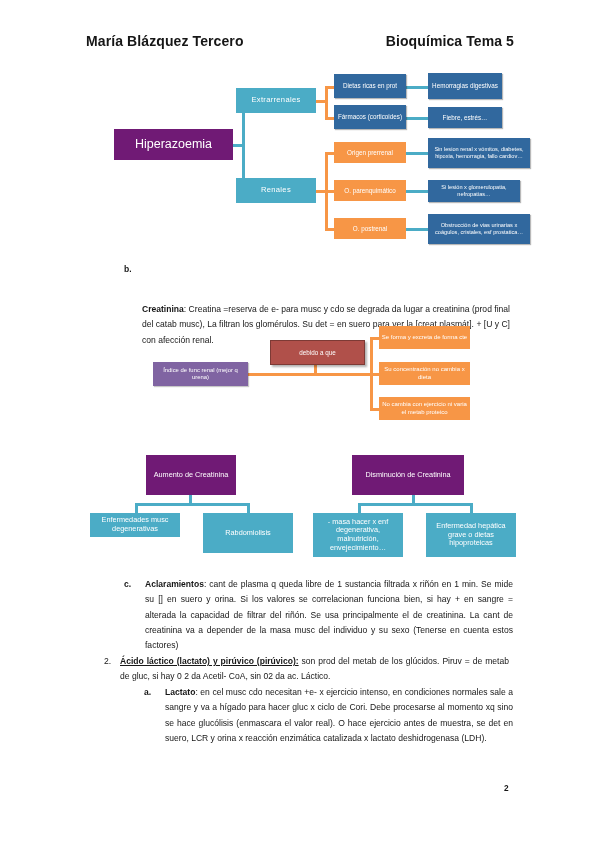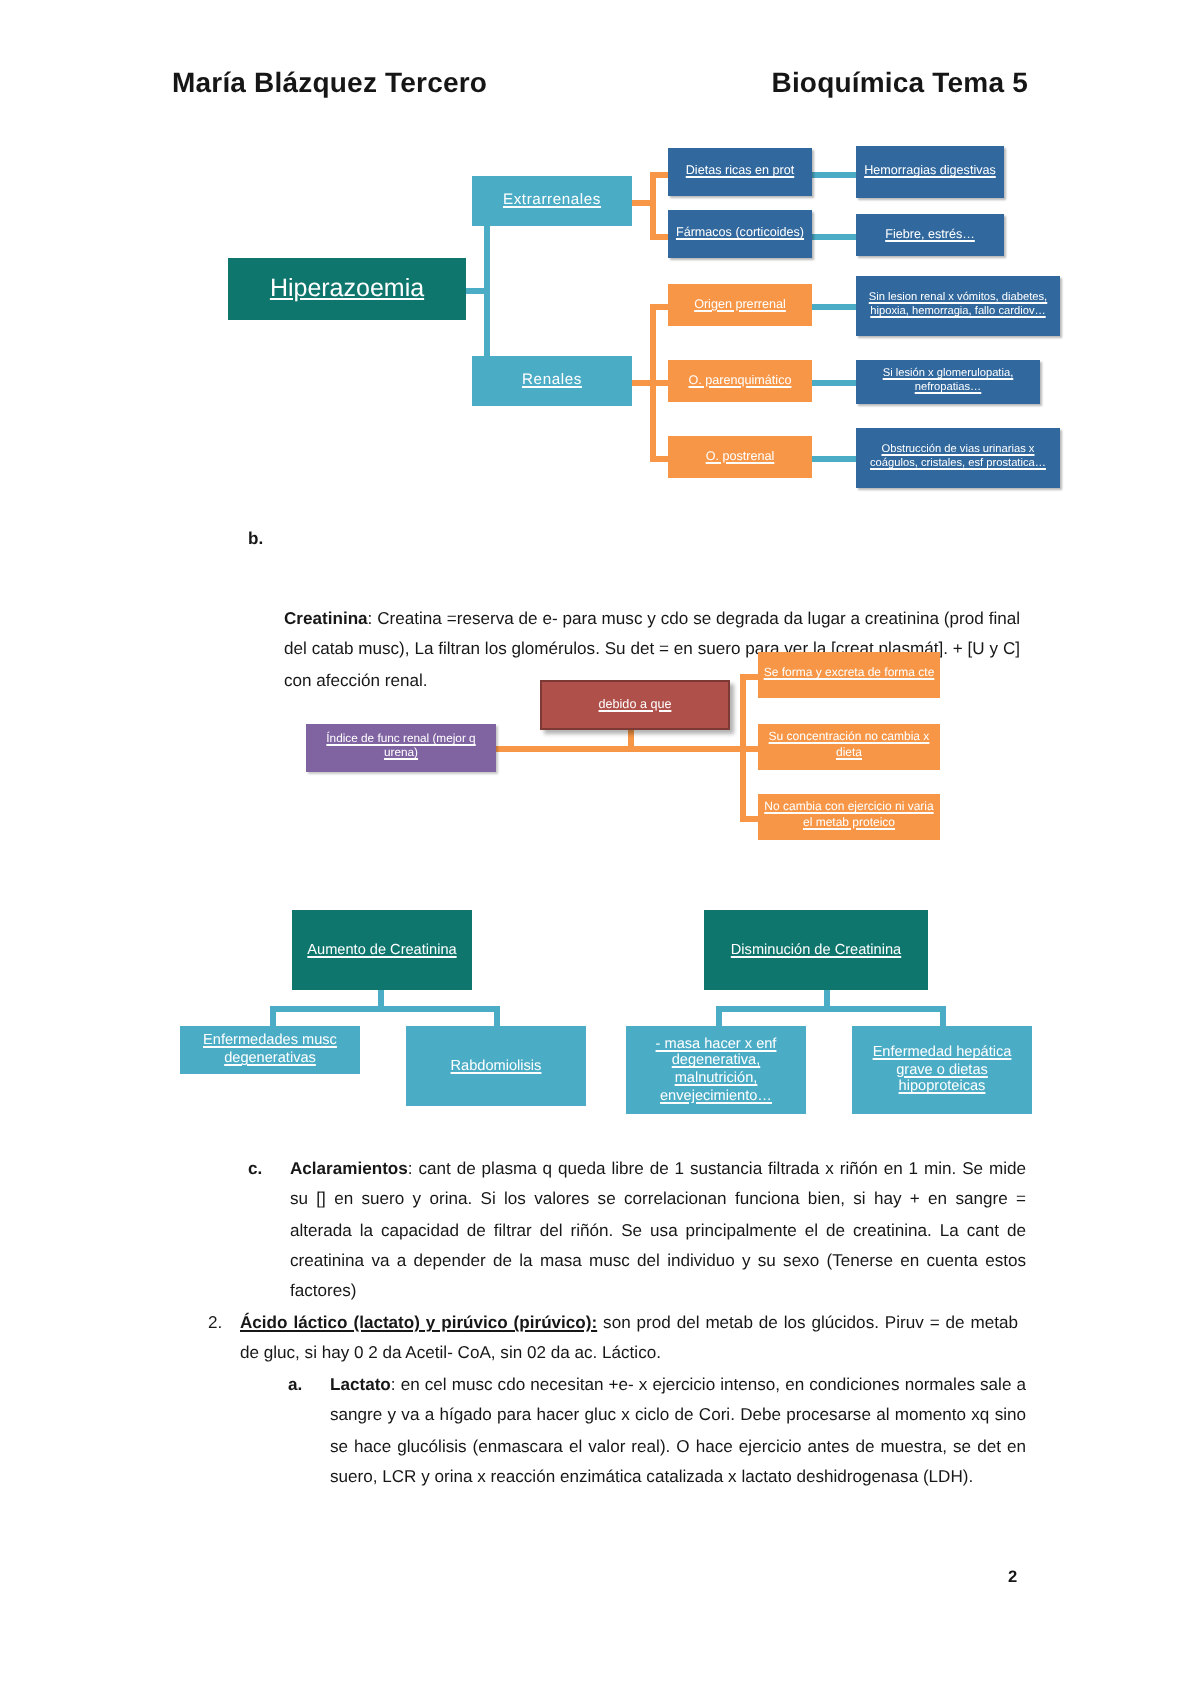--- a/index.html
+++ b/index.html
@@ -34,23 +34,22 @@
     position: absolute;
     box-sizing: border-box;
     display: flex;
     align-items: center;
     justify-content: center;
     text-align: center;
     color: #ffffff;
     line-height: 1.18;
     padding: 1px 2px;
     overflow: hidden;
-    text-decoration: underline;
   }
-  .green  { background: #0f766e; }
+  .green  { background: #701a75; }
   .teal   { background: #4BACC6; }
   .blue   { background: #31689E; box-shadow: 1px 1px 1px rgba(0,0,0,.28); }
   .orange { background: #F79646; }
   .purple { background: #8064A2; box-shadow: 1px 1px 1px rgba(0,0,0,.22); }
   .red    { background: #B0504A; border: 1px solid #7d3a35; box-shadow: 2px 2px 2px rgba(0,0,0,.3); }
 
   .conn {
     position: absolute;
   }
   .c-teal   { background: #4BACC6; }

